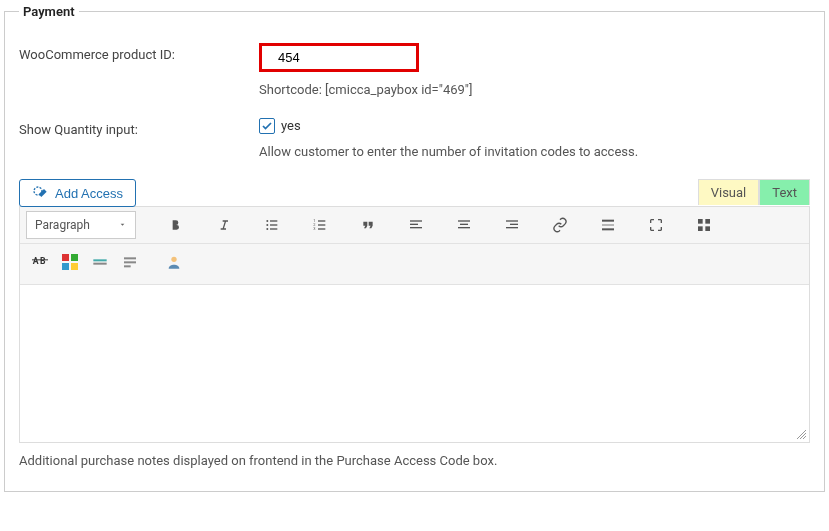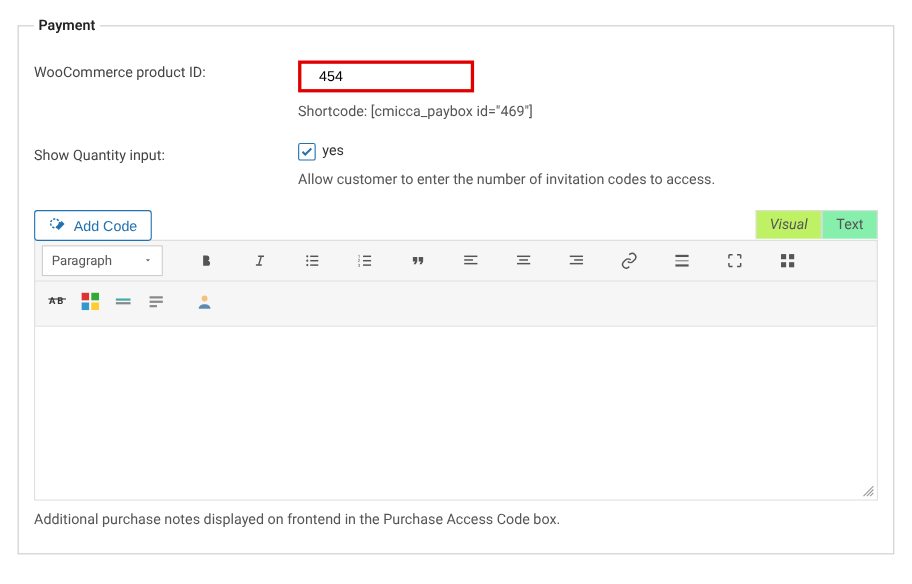--- a/index.html
+++ b/index.html
@@ -7,21 +7,21 @@
     margin: 0;
     padding: 4px;
     font-family: -apple-system, BlinkMacSystemFont, "Segoe UI", Roboto, sans-serif;
     font-size: 13px;
     color: #333;
     background: #fff;
     width: 829px;
   }
   fieldset {
     border: 1px solid #ccc;
-    margin: 12px;
+    margin: 0;
     padding: 10px 14px 20px 14px;
   }
   legend {
     font-weight: 600;
     font-size: 13px;
     padding: 0 4px;
     color: #222;
   }
   .row {
     display: flex;
@@ -87,23 +87,22 @@
     border-bottom: none;
     padding: 5px 12px;
     font-size: 13px;
     background: #86efac;
     color: #555;
     cursor: pointer;
     position: relative;
     top: -24px;
   }
   .editor-tab.active {
-    background: #bef264;
-    color: #555;
-    font-style: italic;
+    background: #fef9c3;
+    color: #555;
   }
   .toolbar {
     display: flex;
     flex-wrap: wrap;
     gap: 20px;
     padding: 4px 6px;
     align-items: center;
     border-bottom: 1px solid #e2e2e2;
   }
   .format-select {
@@ -193,21 +192,21 @@
     <div class="field-col">
 
       <div class="add-media-row">
         <button class="btn-add-media">
           <span class="icon">
             <svg width="16" height="16" viewBox="0 0 24 24">
                 <circle cx="9" cy="9" r="6" fill="none" stroke="#2271b1" stroke-width="2" stroke-dasharray="3 2"></circle>
                 <path d="M10 14 L18 6 L22 10 L14 18 Z" fill="#2271b1"></path>
               </svg>
           </span>
-          <span>Add Code</span>
+          <span>Add Access</span>
         </button>
         <div class="editor-tabs-abs">
           <div class="editor-tab active">Visual</div>
           <div class="editor-tab">Text</div>
         </div>
       </div>
 
       <div class="editor-box" style="margin-top:-1px;">
 
         <div class="toolbar">

